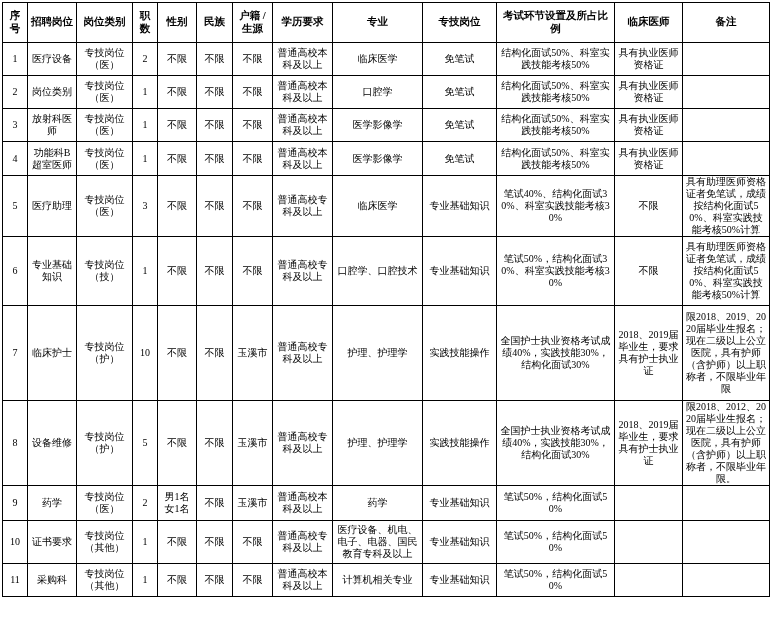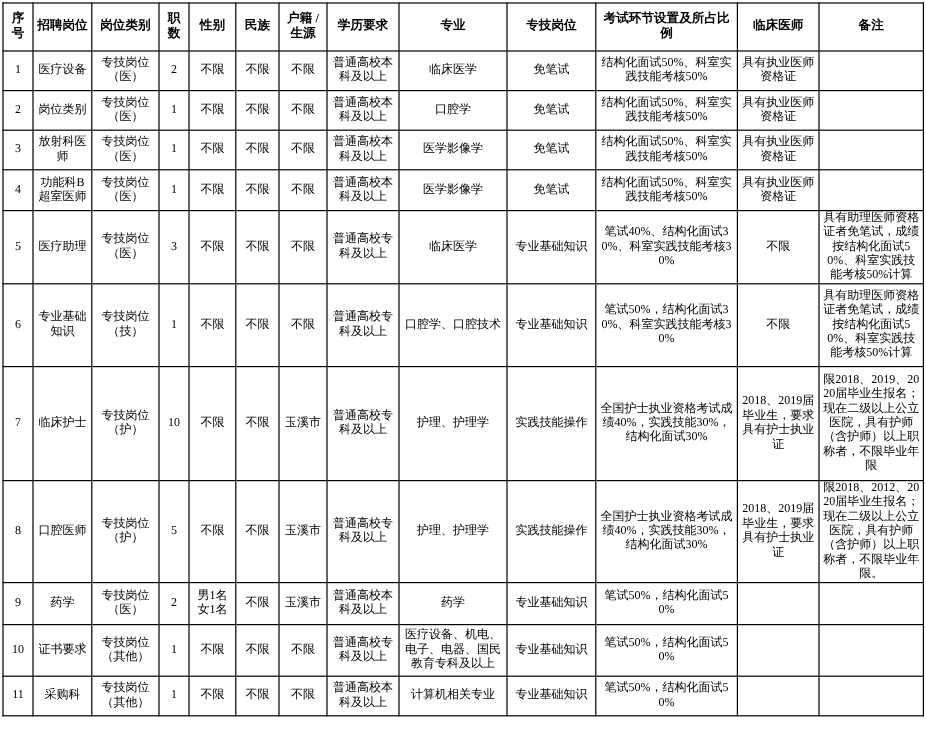--- a/index.html
+++ b/index.html
@@ -196,21 +196,21 @@
       <td>普通高校专科及以上</td>
       <td>护理、护理学</td>
       <td>实践技能操作</td>
       <td>全国护士执业资格考试成绩40%，实践技能30%，结构化面试30%</td>
       <td>2018、2019届毕业生，要求具有护士执业证</td>
       <td>限2018、2019、2020届毕业生报名；现在二级以上公立医院，具有护师（含护师）以上职称者，不限毕业年限</td>
     </tr>
 
     <tr class="data-row" style="height:85px">
       <td>8</td>
-      <td>口腔医师</td>
+      <td>设备维修</td>
       <td>专技岗位（护）</td>
       <td>5</td>
       <td>不限</td>
       <td>不限</td>
       <td>玉溪市</td>
       <td>普通高校专科及以上</td>
       <td>护理、护理学</td>
       <td>实践技能操作</td>
       <td>全国护士执业资格考试成绩40%，实践技能30%，结构化面试30%</td>
       <td>2018、2019届毕业生，要求具有护士执业证</td>

